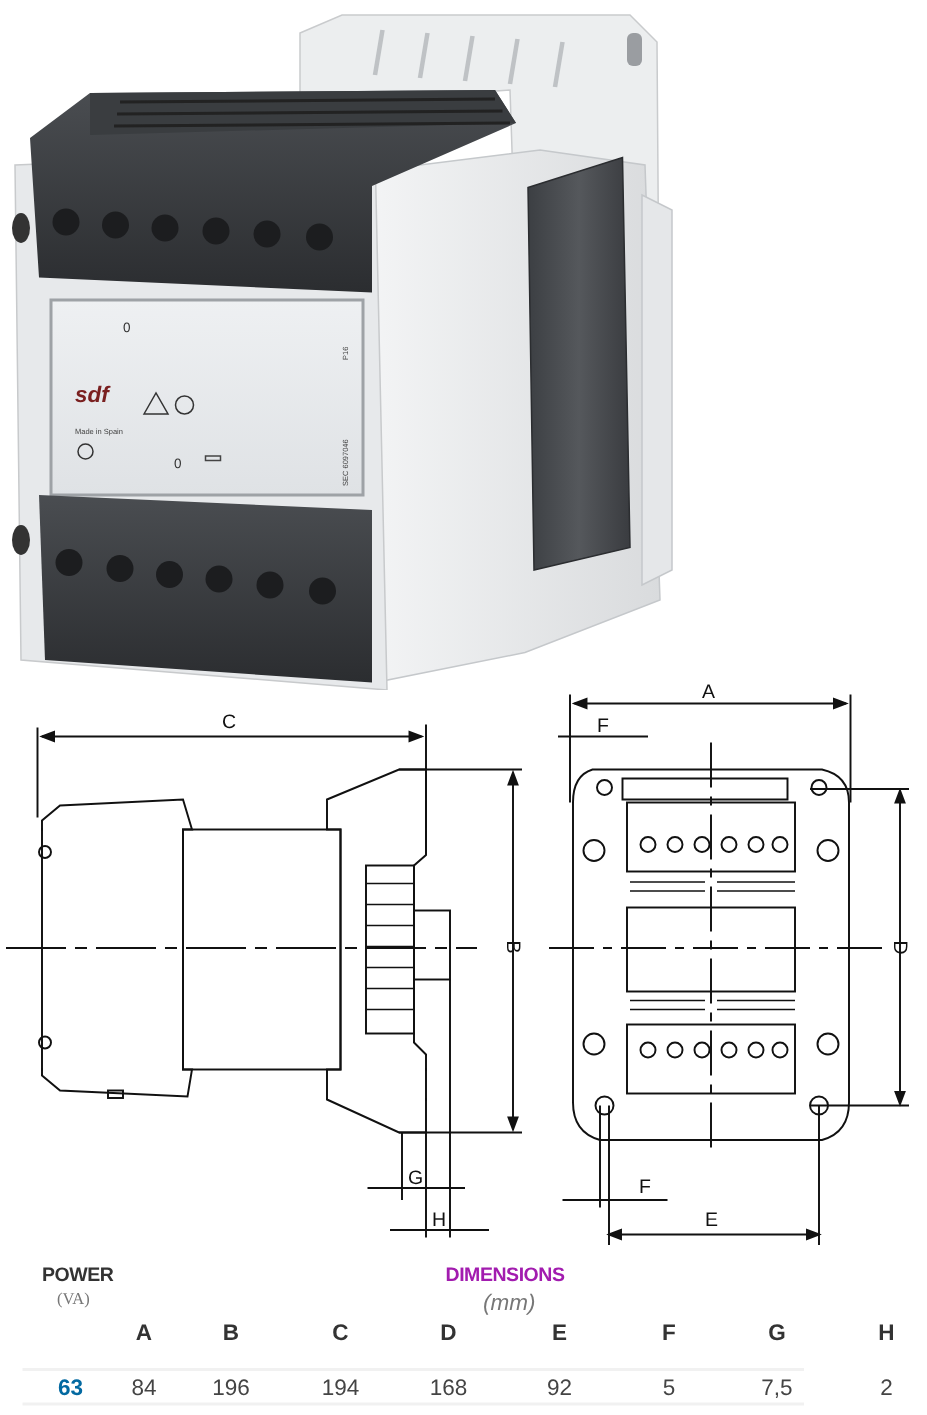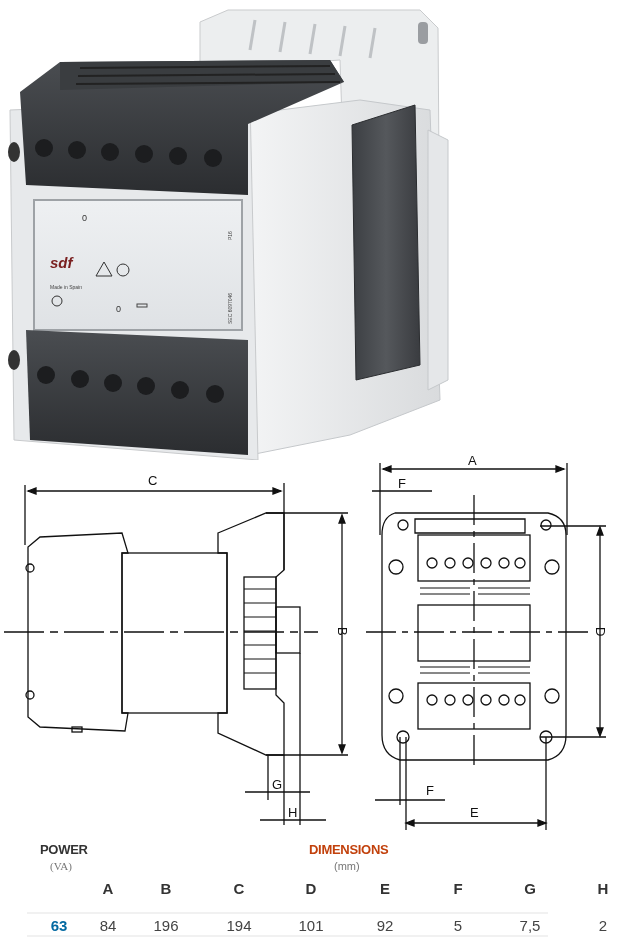--- a/index.html
+++ b/index.html
@@ -1,23 +1,23 @@
 <!DOCTYPE html>
 <html><head>
 <meta charset="utf-8">
 <style>
   html, body { margin:0; padding:0; background:#ffffff; }
   body { width:618px; height:943px; position:relative; overflow:hidden; font-family:"Liberation Sans", sans-serif; }
   .photo { position:absolute; left:0; top:0; width:618px; height:460px; }
   .drawing { position:absolute; left:0; top:455px; width:618px; height:375px; }
-  .table { position:absolute; left:12px; top:830px; width:536px; height:113px; }
+  .table { position:absolute; left:0; top:830px; width:536px; height:113px; }
   .th-power { position:absolute; left:28px; top:12px; font-size:13px; font-weight:bold; color:#333; letter-spacing:-0.3px; }
   .th-va { position:absolute; left:38px; top:30px; font-size:11px; color:#777;font-family:Liberation Serif, serif; }
-  .th-dim { position:absolute; left:297px; top:12px; font-size:13px; font-weight:bold; color:#c2410c; letter-spacing:-0.3px; }
-  .th-mm { position:absolute; left:322px; top:30px; font-size:11px; color:#777; }
+  .th-dim { position:absolute; left:297px; top:12px; font-size:13px; font-weight:bold; color:#a21caf; letter-spacing:-0.3px; }
+  .th-mm { position:absolute; left:322px; top:30px; font-size:15px; color:#777;font-style:italic; }
   .col-h { position:absolute; top:50px; font-size:15px; font-weight:bold; color:#333; transform:translateX(-50%); }
   .row-line { position:absolute; left:15px; right:0; height:2px; background:#f1f1f1; }
   .cell { position:absolute; top:87px; font-size:15px; color:#444; transform:translateX(-50%); }
   .cell.power { font-weight:bold; color:#0369a1; }
   .lbl { font-family:"Liberation Sans", sans-serif; font-size:13px; fill:#111; }
 </style>
 </head>
 <body>
 
 <div class="photo">
@@ -235,20 +235,20 @@
   <div class="col-h" style="left:446px">F</div>
   <div class="col-h" style="left:518px">G</div>
   <div class="col-h" style="left:591px">H</div>
 
   <div class="row-line" style="top:82px"></div>
   <div>
     <div class="cell power" style="left:47px">63</div>
     <div class="cell" style="left:96px">84</div>
     <div class="cell" style="left:154px">196</div>
     <div class="cell" style="left:227px">194</div>
-    <div class="cell" style="left:299px">101</div>
+    <div class="cell" style="left:299px">168</div>
     <div class="cell" style="left:373px">92</div>
     <div class="cell" style="left:446px">5</div>
     <div class="cell" style="left:518px">7,5</div>
     <div class="cell" style="left:591px">2</div>
   </div>
   <div class="row-line" style="top:105px"></div>
 </div>
 
 </body></html>

